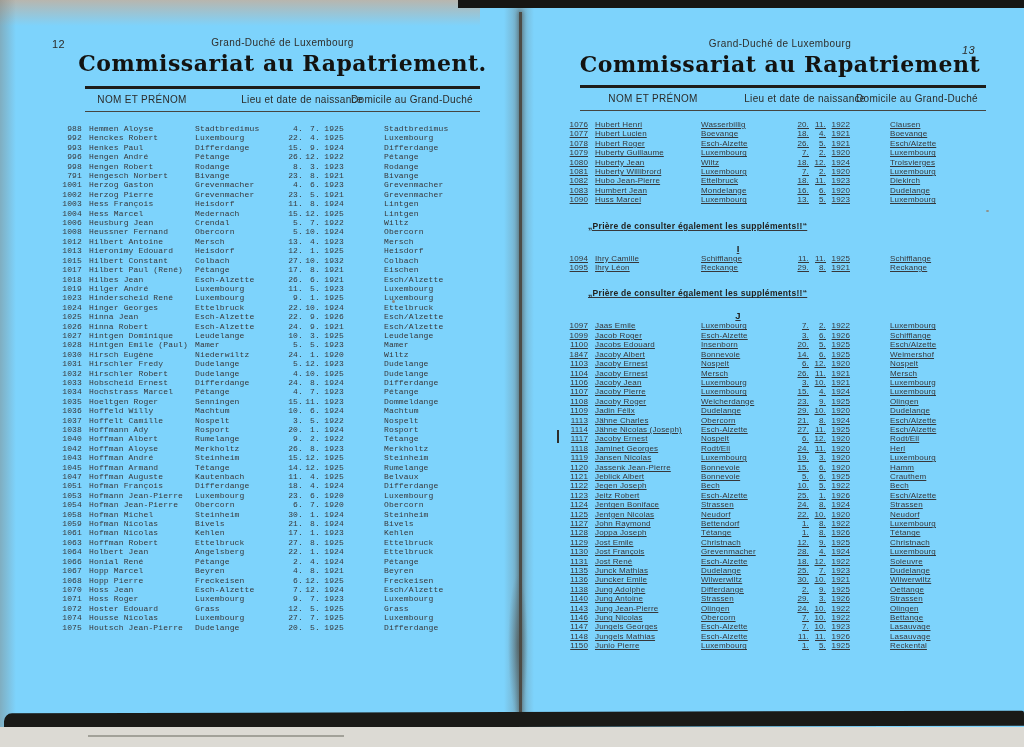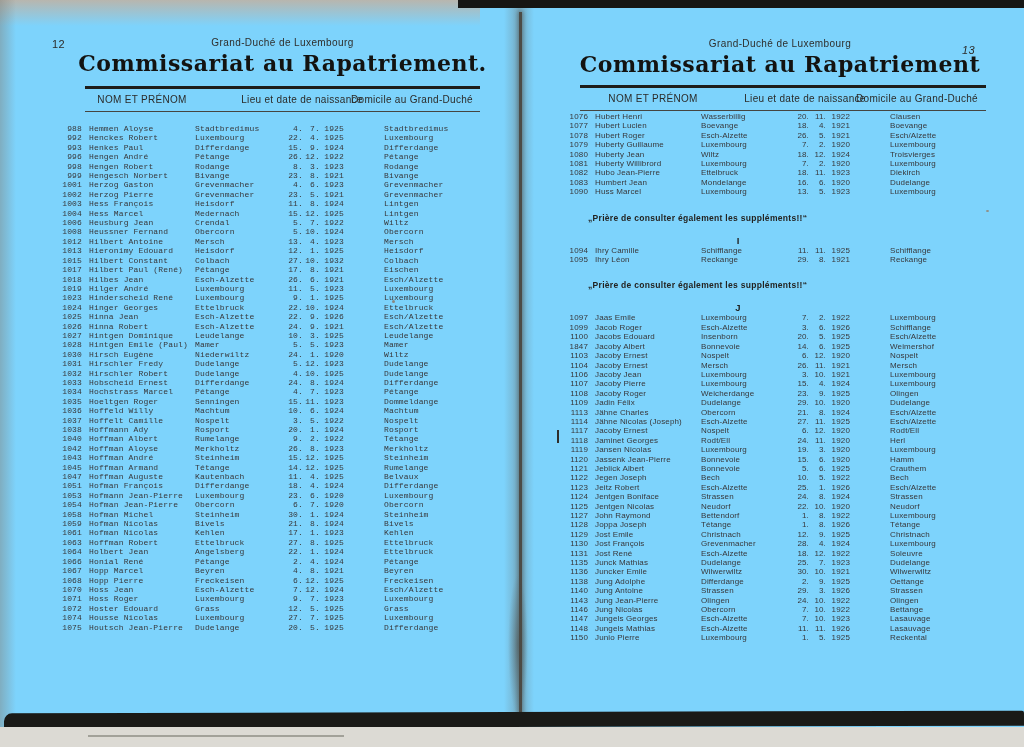--- a/index.html
+++ b/index.html
@@ -117,21 +117,21 @@
       <div class="row">
         <span class="c-num">998</span>
         <span class="c-name">Hengen Robert</span>
         <span class="c-place">Rodange</span>
         <span class="c-day">8.</span>
         <span class="c-mon">3.</span>
         <span class="c-year">1923</span>
         <span class="c-dom">Rodange</span>
       </div>
       <div class="row">
-        <span class="c-num">999</span>
+        <span class="c-num">791</span>
         <span class="c-name">Hengesch Norbert</span>
         <span class="c-place">Bivange</span>
         <span class="c-day">23.</span>
         <span class="c-mon">8.</span>
         <span class="c-year">1921</span>
         <span class="c-dom">Bivange</span>
       </div>
       <div class="row">
         <span class="c-num">1001</span>
         <span class="c-name">Herzog Gaston</span>
@@ -567,21 +567,21 @@
     </div>
 
   <div class="pageno" style="left:962px;top:44px;font-style:italic;">13</div>
   <div class="kicker" style="left:580px;width:400px;top:38px;">Grand-Duché de Luxembourg</div>
   <div class="title" style="left:565px;width:430px;top:51px;">Commissariat au Rapatriement</div>
   <div class="rule-thick" style="left:580px;top:85px;width:406px;"></div>
   <div class="colhead" style="left:653px;top:93px;">NOM ET PRÉNOM</div>
   <div class="colhead" style="left:805px;top:93px;">Lieu et date de naissance</div>
   <div class="colhead" style="left:917px;top:93px;">Domicile au Grand-Duché</div>
   <div class="rule-thin" style="left:580px;top:110px;width:406px;"></div>
-  <div id="right-rows" class="rows-area pr" style="left:558px;top:112px;">
+  <div id="right-rows" class="rows-area pr" style="left:558px;top:120px;text-decoration:underline;">
       <div class="row">
         <span class="c-num">1076</span>
         <span class="c-name">Hubert Henri</span>
         <span class="c-place">Wasserbillig</span>
         <span class="c-day">20.</span>
         <span class="c-mon">11.</span>
         <span class="c-year">1922</span>
         <span class="c-dom">Clausen</span>
       </div>
       <div class="row">

